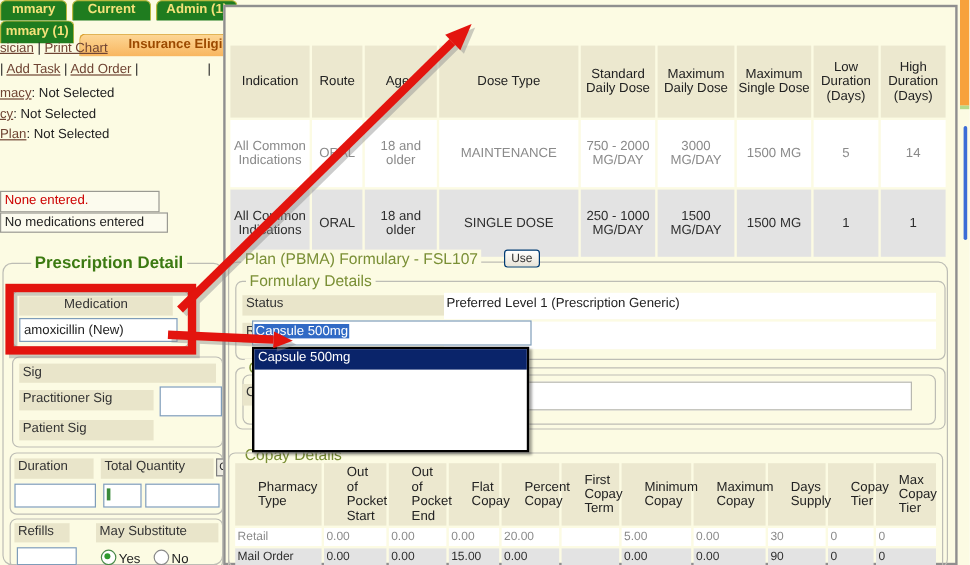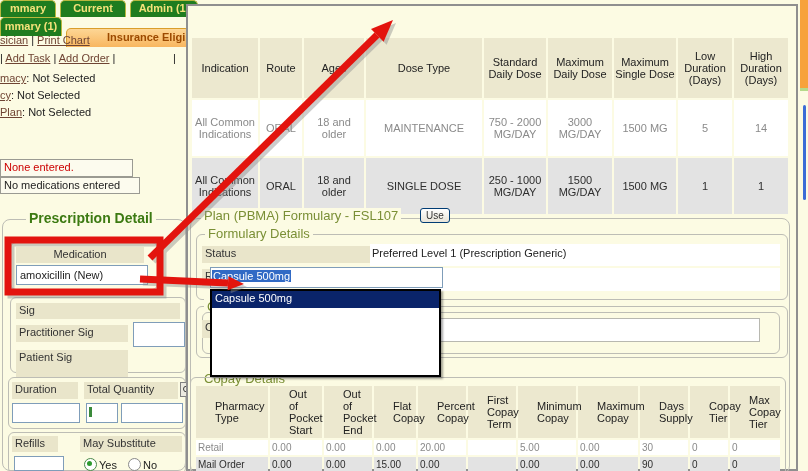--- a/index.html
+++ b/index.html
@@ -87,21 +87,21 @@
   <div class="legend-bold" style="left:26px;top:210px;">Prescription Detail</div>
 
   <div class="grp" style="left:10px;top:242px;width:148px;height:48px;"></div>
   <div class="tanbar" style="left:16px;top:247px;width:128px;height:16px;text-align:center;">Medication</div>
   <div class="inp" style="left:16px;top:265px;width:132px;height:20px;line-height:16px;">amoxicillin (New)</div>
 
   <div class="grp" style="left:10px;top:297px;width:176px;height:76px;"></div>
   <div class="tanbar" style="left:16px;top:303px;width:164px;height:16px;">Sig</div>
   <div class="tanbar" style="left:16px;top:325px;width:112px;height:17px;">Practitioner Sig</div>
   <div class="inp" style="left:133px;top:322px;width:52px;height:25px;"></div>
-  <div class="tanbar" style="left:16px;top:350px;width:112px;height:28px;">Patient Sig</div>
+  <div class="tanbar" style="left:16px;top:350px;width:112px;height:17px;">Patient Sig</div>
 
   <div class="grp" style="left:8px;top:377px;width:178px;height:52px;"></div>
   <div class="tanbar" style="left:12px;top:382px;width:66px;height:17px;">Duration</div>
   <div class="tanbar" style="left:84px;top:382px;width:94px;height:17px;">Total Quantity</div>
   <div class="abs" style="left:180px;top:382px;width:12px;height:15px;background:#ECEAE0;border:1px solid #808080;font-size:9px;text-align:center;line-height:13px;">C</div>
   <div class="inp" style="left:12px;top:403px;width:68px;height:20px;"></div>
   <div class="inp" style="left:86px;top:403px;width:32px;height:20px;"></div>
   <div class="abs" style="left:89px;top:407px;width:3px;height:10px;background:#3A8A3A;z-index:2;"></div>
   <div class="inp" style="left:121px;top:403px;width:62px;height:20px;"></div>
 

